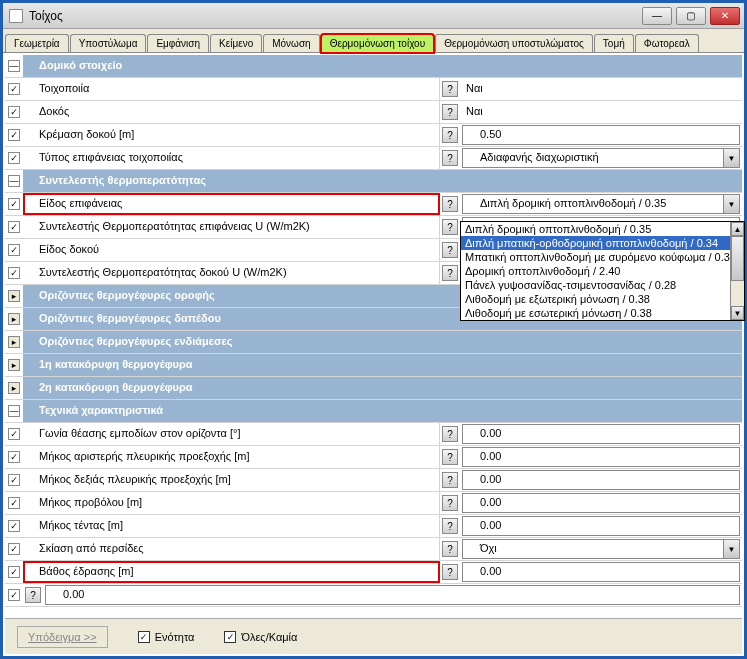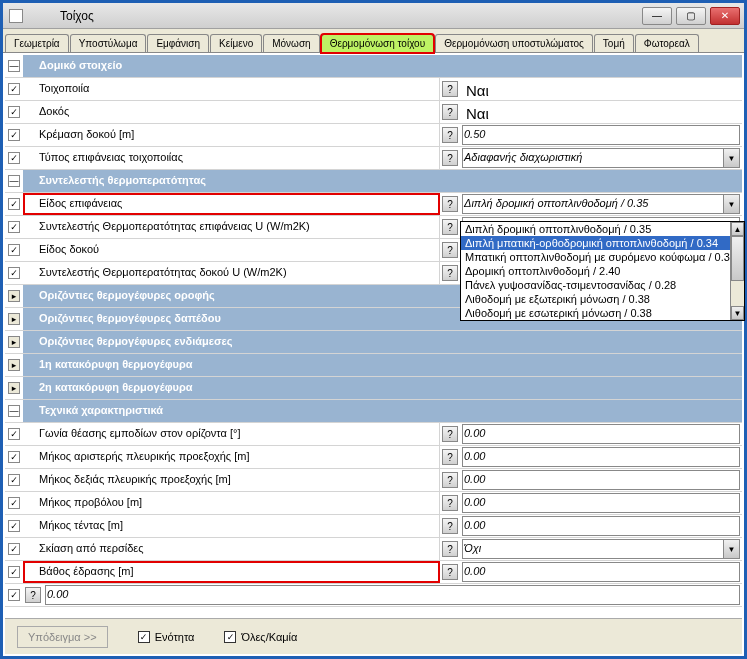--- a/index.html
+++ b/index.html
@@ -18,21 +18,20 @@
     display: flex;
     flex-direction: column;
   }
   .titlebar {
     height: 26px;
     background: linear-gradient(#e8e8e8, #cfcfcf);
     border-bottom: 1px solid #a0a0a0;
     display: flex;
     align-items: center;
     padding: 0 4px 0 6px;
-    gap: 31px;
   }
   .titlebar-icon {
     width: 14px; height: 14px;
     background: #fff;
     border: 1px solid #888;
     margin-right: 6px;
   }
   .titlebar-text {
     flex: 1;
     font-size: 12px;
@@ -140,30 +139,29 @@
     padding:0;
     cursor:pointer;
   }
   .row .value {
     flex: 1;
     padding: 1px 2px;
     display:flex;
   }
   .row .value-text {
     flex:1;
-    padding: 2px 1px;
+    padding: 2px 17px;
     border: 1px solid #888;
     background:#fff;
     font-size:11px;
-    font-style:italic;
   }
   .row .value-plain {
     flex:1;
     padding: 3px 4px;
-    font-size:15px;
+    font-size:11px;
   }
   .row .value .dd {
     width:16px;
     border:1px solid #888;
     border-left:none;
     background:linear-gradient(#f0f0f0,#c8c8c8);
     display:flex;align-items:center;justify-content:center;
     font-size:8px;
   }
   
@@ -217,20 +215,21 @@
     align-items:center;
     padding: 0 12px;
     gap: 30px;
   }
   .footer .btn {
     padding: 4px 10px;
     border: 1px solid #aaa;
     background: #ece9d8;
     color: #888;
     font-size: 11px;
+    text-decoration: underline;
   }
   .footer .chk {
     display:flex;align-items:center;gap:5px;
     font-size:11px;
   }
   .footer .chk .box {
     width:12px;height:12px;border:1px solid #333;background:#fff;
     display:flex;align-items:center;justify-content:center;font-size:9px;
   }
 </style>

